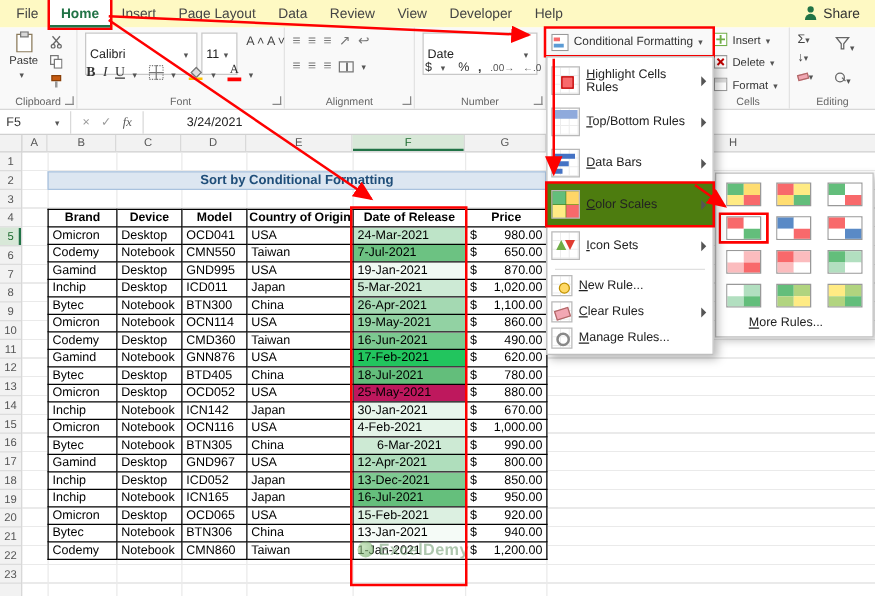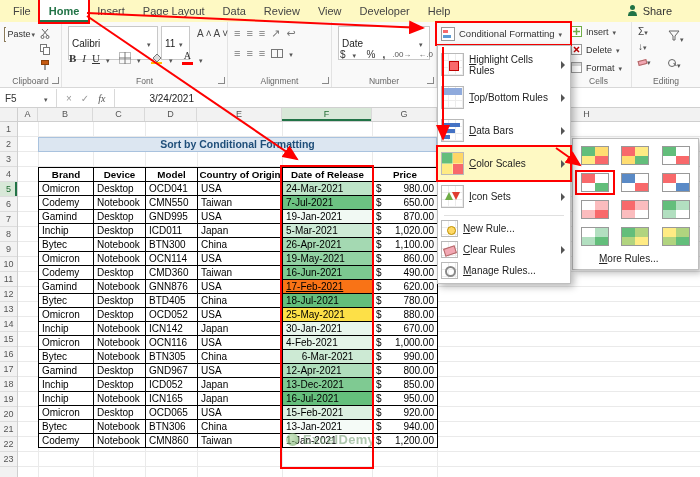--- a/index.html
+++ b/index.html
@@ -4,35 +4,35 @@
 <style>
   *{margin:0;padding:0;box-sizing:border-box}
   body{width:700px;height:477px;font-family:"Liberation Sans",sans-serif;background:#fff;overflow:hidden}
   .screen{position:relative;width:700px;height:477px;background:#fff;outline:1px solid #c8c8c8;overflow:hidden}
 
   
   .tabbar{position:absolute;top:0;left:0;right:0;height:22px;background:#fef9c3;display:flex;align-items:stretch;font-size:11px;color:#444}
   .tabs{display:flex;padding-left:4px}
   .tab{padding:5px 9px 3px;white-space:nowrap}
   .tab.active{color:#217346;font-weight:700;box-shadow:inset 0 -2px 0 #217346,0 0 0 2px #fe0000;background:#fff;z-index:3}
-  .share{margin-left:auto;display:flex;align-items:center;gap:5px;padding-right:28px;color:#333}
+  .share{margin-left:auto;display:flex;align-items:center;gap:5px;padding-right:12px;color:#333}
   .person-ic{width:11px;height:12px;position:relative;display:inline-block}
   .person-ic::before{content:"";position:absolute;left:3px;top:0;width:5px;height:5px;border-radius:50%;background:#217346}
   .person-ic::after{content:"";position:absolute;left:1px;top:6px;width:9px;height:5px;border-radius:5px 5px 0 0;background:#217346}
 
   
   .ribbon{position:absolute;top:22px;left:0;right:0;height:66px;background:#f9f9f9;border-bottom:1px solid #d8d8d8}
   .grp{position:absolute;top:0;bottom:0;border-right:1px solid #e3e3e3}
   .gl{position:absolute;bottom:1px;left:0;right:0;text-align:center;font-size:8.5px;color:#666}
   .dlg{position:absolute;right:2px;bottom:3px;width:7px;height:7px;border-right:1px solid #888;border-bottom:1px solid #888}
   .dd{display:inline-block;width:7px}
   .dd::before{content:"▾";font-size:7px;color:#555}
   .combo{position:absolute;height:16px;border:1px solid #abababa8;background:#fff;font-size:10px;display:flex;align-items:center;padding:16px 3px;color:#222}
   .combo .dd{margin-left:auto}
-  .paste{position:absolute;left:3px;top:3px;width:32px;display:flex;flex-direction:row;align-items:center;font-size:9px;color:#333;gap:1px}
+  .paste{position:absolute;left:3px;top:3px;width:32px;display:flex;flex-direction:column;align-items:center;font-size:9px;color:#333;gap:1px}
   .clip-small{position:absolute;left:40px;top:6px;display:flex;flex-direction:column;gap:5px}
   .fbtnrow{position:absolute;left:7px;top:27px;display:flex;align-items:center;gap:6px}
   .fbtn{font-size:11px;color:#333;font-family:"Liberation Serif",serif;line-height:1}
   .b{font-weight:700}.i{font-style:italic}.u{text-decoration:underline}
   .fsz{position:absolute;left:135px;top:6px;font-size:10px;color:#444;letter-spacing:2px}
   .acolor{display:inline-flex;flex-direction:column;align-items:center;line-height:1}
   .acolor .bar{width:11px;height:3px;margin-top:1px}
   .alrow{position:absolute;left:6px;display:flex;gap:6px;color:#777;font-size:11px;line-height:1;align-items:center}
   .gic::before{content:"≡"}
   .gic.arr::before{content:"↗"}
@@ -75,21 +75,21 @@
   .c-price .cur{float:left}
   .c-price .val{float:right}
   .watermark{position:absolute;left:268px;top:310px;display:flex;align-items:center;gap:4px;z-index:3;opacity:.6}
   .wm-logo{width:13px;height:13px;border-radius:50%;background:radial-gradient(circle at 35% 35%,#a7d598,#5f9e53)}
   .wm-text{font-size:13px;font-weight:700;color:#79a279;letter-spacing:.3px}
 
   
   .cf-menu{position:absolute;left:437px;top:45px;width:134px;background:#fff;border:1px solid #bfbfbf;box-shadow:3px 3px 7px rgba(0,0,0,.28);padding:2px 0;z-index:20}
   .cf-item{display:flex;align-items:center;gap:5px;height:33px;padding:0 3px;font-size:10px;color:#222;position:relative}
   .cf-item.small{height:21px}
-  .cf-item.hl{background:#fef9c3;box-shadow:0 0 0 2px #fe0000;z-index:2}
+  .cf-item.hl{background:#4d7c0f;box-shadow:0 0 0 2px #fe0000;z-index:2}
   .cf-label{display:block;flex:1}
   .cf-label::first-letter{text-decoration:underline}
   .subarrow{width:0;height:0;border-left:4px solid #555;border-top:4px solid transparent;border-bottom:4px solid transparent;margin-left:auto;margin-right:2px;flex:none}
   .cf-sep{height:1px;background:#e0e0e0;margin:2px 6px}
   .mi{width:23px;height:23px;flex:none;border:1px solid #b9b9b9;background:#fff;position:relative;background-image:linear-gradient(#ececec 1px,transparent 1px),linear-gradient(90deg,#ececec 1px,transparent 1px);background-size:7px 7px;background-position:-1px -1px}
   .cf-item.small .mi{width:17px;height:17px}
   .mi-hcr::after{content:"";position:absolute;left:7px;top:7px;width:8px;height:8px;background:#F8696B;border:1px solid #c00000}
   .mi-tbr::after{content:"";position:absolute;left:1px;top:1px;right:1px;height:7px;background:#8FAADC}
   .mi-db{background-image:linear-gradient(#4472C4,#4472C4),linear-gradient(#4472C4,#4472C4),linear-gradient(#4472C4,#4472C4),linear-gradient(#ececec 1px,transparent 1px),linear-gradient(90deg,#ececec 1px,transparent 1px);background-size:16px 4px,11px 4px,6px 4px,7px 7px,7px 7px;background-position:2px 3px,2px 9px,2px 15px,-1px -1px,-1px -1px;background-repeat:no-repeat,no-repeat,no-repeat,repeat,repeat}
   .mi-cs{background:linear-gradient(#63BE7B,#63BE7B) 0 0/50% 50% no-repeat,linear-gradient(#FFD666,#FFD666) 100% 0/50% 50% no-repeat,linear-gradient(#FFEB84,#FFEB84) 0 100%/50% 50% no-repeat,linear-gradient(#F8696B,#F8696B) 100% 100%/50% 50% no-repeat}
@@ -442,21 +442,21 @@
               <td class="c-price">
                 <span class="cur">$</span>
                 <span class="val">490.00</span>
               </td>
             </tr>
             <tr>
               <td class="c-brand">Gamind</td>
               <td class="c-device">Notebook</td>
               <td class="c-model">GNN876</td>
               <td class="c-country">USA</td>
-              <td class="c-date" style="background: #f97316; text-decoration: underline;">17-Feb-2021</td>
+              <td class="c-date" style="background: #22c55e;">17-Feb-2021</td>
               <td class="c-price">
                 <span class="cur">$</span>
                 <span class="val">620.00</span>
               </td>
             </tr>
             <tr>
               <td class="c-brand">Bytec</td>
               <td class="c-device">Desktop</td>
               <td class="c-model">BTD405</td>
               <td class="c-country">China</td>
@@ -464,21 +464,21 @@
               <td class="c-price">
                 <span class="cur">$</span>
                 <span class="val">780.00</span>
               </td>
             </tr>
             <tr>
               <td class="c-brand">Omicron</td>
               <td class="c-device">Desktop</td>
               <td class="c-model">OCD052</td>
               <td class="c-country">USA</td>
-              <td class="c-date" style="background: #fde047;">25-May-2021</td>
+              <td class="c-date" style="background: #be185d;">25-May-2021</td>
               <td class="c-price">
                 <span class="cur">$</span>
                 <span class="val">880.00</span>
               </td>
             </tr>
             <tr>
               <td class="c-brand">Inchip</td>
               <td class="c-device">Notebook</td>
               <td class="c-model">ICN142</td>
               <td class="c-country">Japan</td>

